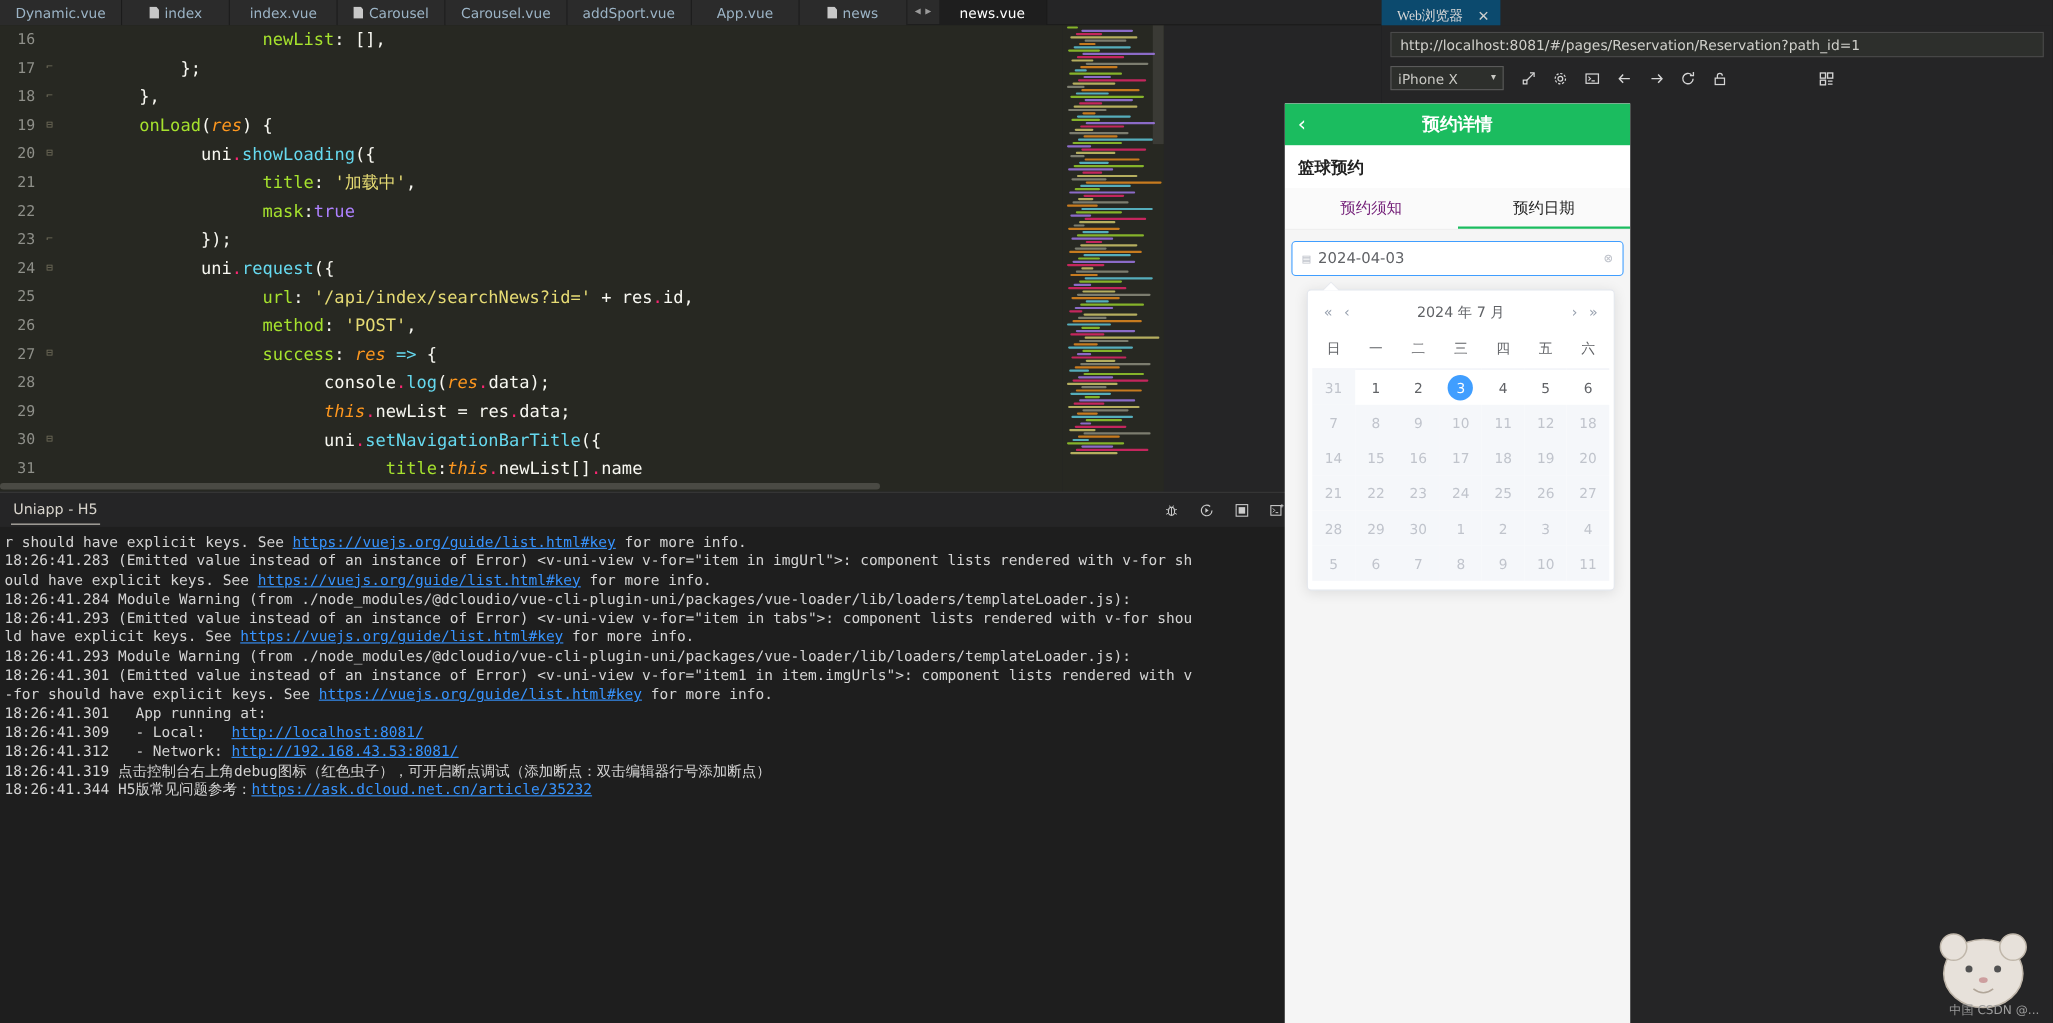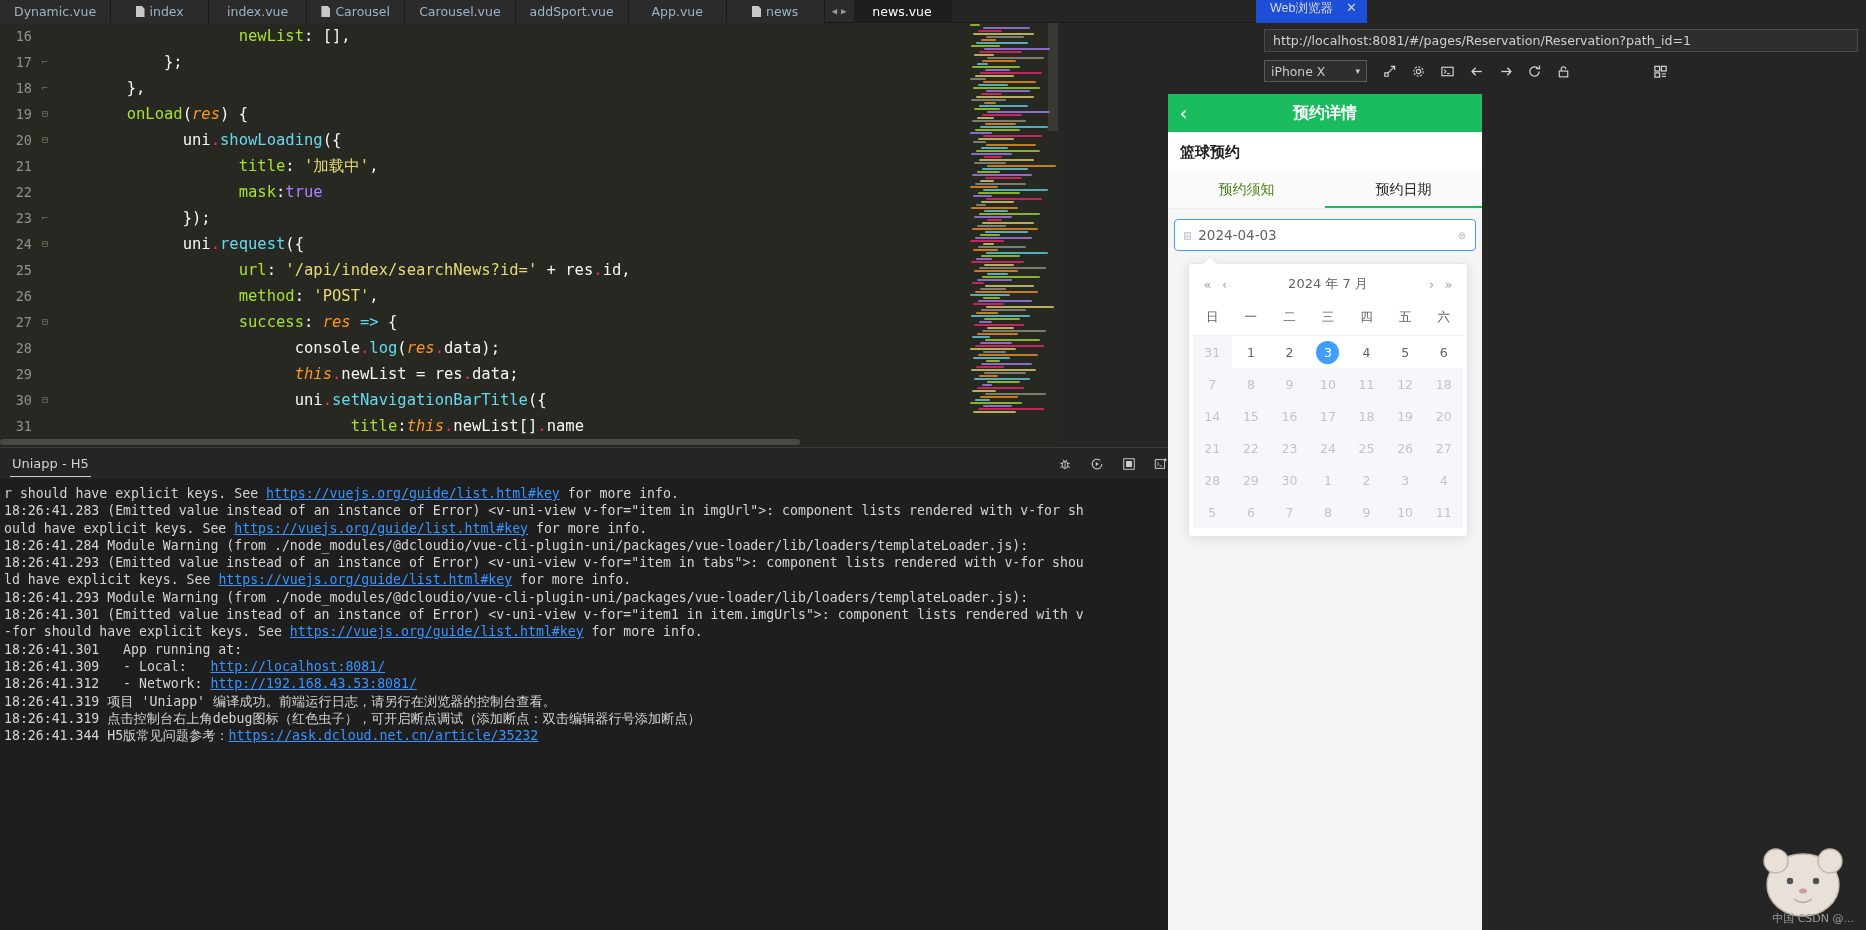--- a/index.html
+++ b/index.html
@@ -94,23 +94,23 @@
     font-family: "DejaVu Sans Mono", monospace; font-size: 13.2px;
     color: #d4d4d4; line-height: 17.3px;
   }
   .conbody div { white-space: pre-wrap; word-break: break-all; }
   .lnk { color: #3794ff; text-decoration: underline; }
 
   
   .browser { position: absolute; left: 1256px; top: 0; width: 610px; height: 930px; background: #252526; }
   .btabs { display: flex; height: 23px; background: #252526; }
   .btab {
-    display: flex; align-items: flex-start; gap: 13px; height: 23px; padding: 0 10px 0 14px;
-    background: #1d4ed8; color: #d7d7d7;
-    font-family: Liberation Sans, sans-serif; font-size: 12.5px;
+    display: flex; align-items: flex-end; gap: 13px; height: 23px; padding: 0 10px 0 14px;
+    background: #0c4a6e; color: #d7d7d7;
+    font-family: Liberation Serif, serif; font-size: 12.5px;
   }
   .btab .x { color: #cfcfcf; font-size: 13px; }
   .urlbar {
     margin: 6px 8px 0 8px; height: 23px; background: #2d2f2c;
     border: 1px solid #4a4a4a; display: flex; align-items: center; padding: 0 8px;
     font-family: "DejaVu Sans", sans-serif; font-size: 12.6px; color: #d0d0cb;
   }
   .btoolbar { display: flex; align-items: center; gap: 0; height: 30px; margin: 4px 8px 0 8px; }
   .devsel {
     width: 103px; height: 22px; background: #2d2f2c; border: 1px solid #5a5a5a;
@@ -135,21 +135,21 @@
   .ph-title {
     flex: 1; text-align: center; color: #fff; font-size: 16px; font-weight: 600;
     font-family: "DejaVu Sans", sans-serif;
   }
   .ph-sub {
     padding: 11px 12px 9px 12px; font-size: 15px; font-weight: 700; color: #222;
     font-family: "DejaVu Sans", sans-serif; background: #fff;
   }
   .ph-tabs { display: flex; background: #fafafa; border-bottom: 1px solid #eee; }
   .ph-tab {
-    flex: 1; text-align: center; padding: 10px 0 9px 0; font-size: 14px; color: #4d7c0f;
+    flex: 1; text-align: center; padding: 10px 0 9px 0; font-size: 14px; color: #701a75;
     font-family: "DejaVu Sans", sans-serif;
   }
   .ph-tab.active { color: #222; box-shadow: inset 0 -2px 0 #1bbc5f; }
   .ph-body { background: #f5f5f5; padding: 10px 6px; height: 760px; }
   .date-input {
     background: #fff; border: 1px solid #409eff; border-radius: 4px; height: 32px;
     display: flex; align-items: center; padding: 0 9px; position: relative;
   }
   .date-input .cal { color: #c0c4cc; font-size: 12px; margin-right: 7px; }
   .date-input .val { font-size: 13.5px; color: #606266; font-family: "DejaVu Sans", sans-serif; }
@@ -514,21 +514,20 @@
           <div>ould have explicit keys. See <span class="lnk">https://vuejs.org/guide/list.html#key</span> for more info.</div>
           <div>18:26:41.284 Module Warning (from ./node_modules/@dcloudio/vue-cli-plugin-uni/packages/vue-loader/lib/loaders/templateLoader.js):</div>
           <div>18:26:41.293 (Emitted value instead of an instance of Error) &lt;v-uni-view v-for="item in tabs"&gt;: component lists rendered with v-for shou</div>
           <div>ld have explicit keys. See <span class="lnk">https://vuejs.org/guide/list.html#key</span> for more info.</div>
           <div>18:26:41.293 Module Warning (from ./node_modules/@dcloudio/vue-cli-plugin-uni/packages/vue-loader/lib/loaders/templateLoader.js):</div>
           <div>18:26:41.301 (Emitted value instead of an instance of Error) &lt;v-uni-view v-for="item1 in item.imgUrls"&gt;: component lists rendered with v</div>
           <div>-for should have explicit keys. See <span class="lnk">https://vuejs.org/guide/list.html#key</span> for more info.</div>
           <div>18:26:41.301   App running at:</div>
           <div>18:26:41.309   - Local:   <span class="lnk">http://localhost:8081/</span></div>
           <div>18:26:41.312   - Network: <span class="lnk">http://192.168.43.53:8081/</span></div>
-          <div>18:26:41.319 项目 'Uniapp' 编译成功。前端运行日志，请另行在浏览器的控制台查看。</div>
           <div>18:26:41.319 点击控制台右上角debug图标（红色虫子），可开启断点调试（添加断点：双击编辑器行号添加断点）</div>
           <div>18:26:41.344 H5版常见问题参考：<span class="lnk">https://ask.dcloud.net.cn/article/35232</span></div>
         </div>
     </div>
   </div>
 
   <div class="browser">
     <div class="btabs">
       <div class="btab">
         <span>Web浏览器</span>

